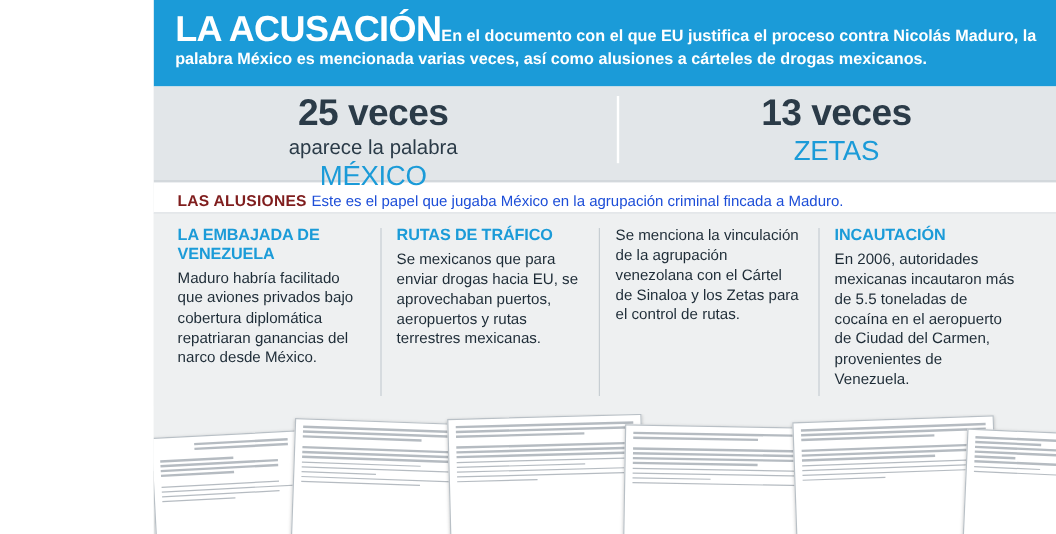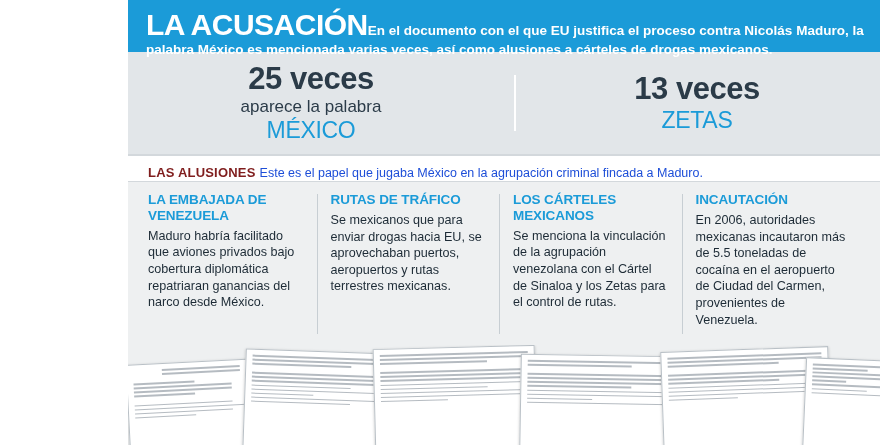--- a/index.html
+++ b/index.html
@@ -27,21 +27,21 @@
     height: 445px;
     background: #eef0f1;
     overflow: hidden;
   }
 
   
   .header {
     background: #1b9bd8;
     color: #ffffff;
     padding: 10px 16px 14px 18px;
-    height: 52px;
+    height: 72px;
     box-sizing: border-box;
   }
 
   .header-title {
     font-size: 30px;
     font-weight: bold;
     letter-spacing: -0.5px;
     line-height: 1;
     display: inline;
     vertical-align: baseline;
@@ -55,22 +55,22 @@
   }
 
   .header-text-block {
     margin: 0;
   }
 
   
   .stats {
     display: flex;
     background: #e2e6e9;
-    height: 102px;
-    align-items: center;
+    height: 78px;
+    align-items: flex-start;
     gap: 20px;
   }
 
   .stat {
     flex: 1;
     text-align: center;
     position: relative;
     padding: 6px 0;
   }
 
@@ -299,21 +299,20 @@
         <div class="col-title">LA EMBAJADA DE VENEZUELA</div>
         <div class="col-body">Maduro habría facilitado que aviones privados bajo cobertura diplomática repatriaran ganancias del narco desde México.</div>
       </div>
 
       <div class="col">
         <div class="col-title">RUTAS DE TRÁFICO</div>
         <div class="col-body">Se mexicanos que para enviar drogas hacia EU, se aprovechaban puertos, aeropuertos y rutas terrestres mexicanas.</div>
       </div>
 
       <div class="col">
-        <div class="col-title">LOS CÁRTELES MEXICANOS</div>
         <div class="col-body">Se menciona la vinculación de la agrupación venezolana con el Cártel de Sinaloa y los Zetas para el control de rutas.</div>
       </div>
 
       <div class="col">
         <div class="col-title">INCAUTACIÓN</div>
         <div class="col-body">En 2006, autoridades mexicanas incautaron más de 5.5 toneladas de cocaína en el aeropuerto de Ciudad del Carmen, provenientes de Venezuela.</div>
       </div>
 
     </div>
 

